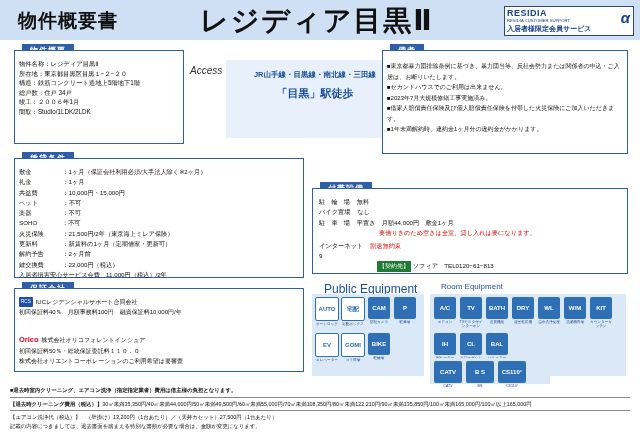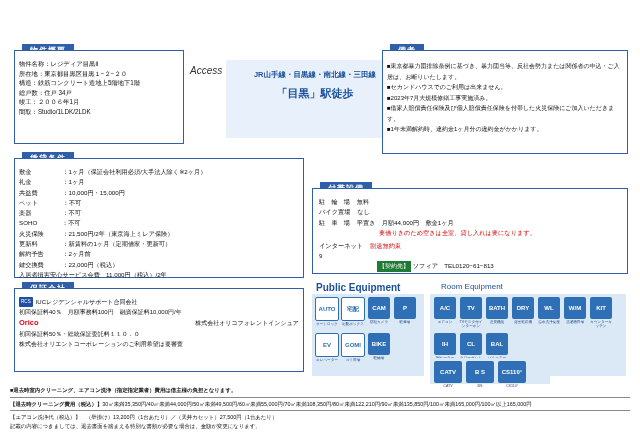--- a/index.html
+++ b/index.html
@@ -84,21 +84,21 @@
   
   #futai-box{left:312px;top:188px;width:314px;height:84px;}
   #futai-pill{position:absolute;left:320px;top:182px;}
   #futai-list{position:absolute;left:6px;top:8px;width:300px;}
   #futai-list div{font-size:6.2px;line-height:10.4px;}
   .red{color:#d00000;}
   .net-row{margin-top:2px;}
   .green-tag{display:inline-block;background:#1f7a34;color:#fff;font-size:6px;padding:0 2px;}
 
   
-  #pub-label{position:absolute;left:316px;top:282px;font-size:10px;font-weight:bold;color:#1a4f9c;}
+  #pub-label{position:absolute;left:324px;top:282px;font-size:12px;font-weight:normal;color:#1a4f9c;}
   #room-label{position:absolute;left:441px;top:282px;font-size:8px;font-weight:normal;color:#1a4f9c;}
   #pub-panel{position:absolute;left:312px;top:294px;width:112px;height:82px;background:#dbe9f7;}
   #room-panel{position:absolute;left:430px;top:294px;width:196px;height:82px;background:#dbe9f7;}
   #cable-panel{position:absolute;left:430px;top:358px;width:120px;height:26px;background:#dbe9f7;}
   .icon-grid{display:flex;flex-wrap:wrap;padding:3px;gap:2px;}
   .eq{
     width:24px;height:34px;display:flex;flex-direction:column;align-items:center;
   }
   .eq .sq{
     width:22px;height:22px;background:#2f6fb5;border-radius:2px;display:flex;
@@ -114,20 +114,30 @@
   #notes{position:absolute;left:10px;top:386px;width:620px;}
   #notes div{font-size:5.4px;line-height:8.6px;color:#111;}
   .note-bold{font-weight:bold;}
   hr.sep{border:none;border-top:1px solid #888;margin:2px 0;}
 </style>
 </head>
 <body>
 
 <div class="page">
 
+  <div class="header">
+    <div class="hdr-title">物件概要書</div>
+    <div class="hdr-main">レジディア目黒Ⅱ</div>
+    <div class="hdr-logo">
+      <div class="lg-top">RESIDIA</div>
+      <div class="lg-sub">RESIDIA CUSTOMER SUPPORT</div>
+      <div class="lg-bot">入居者様限定会員サービス</div>
+      <div class="lg-alpha">α</div>
+    </div>
+  </div>
 
   <div class="pill" id="bukken-pill">物件概要</div>
   <div class="box" id="bukken-box">
     <div class="kv" id="bukken-list">
       <div>物件名称：レジディア目黒Ⅱ</div>
       <div>所在地：東京都目黒区目黒１−２−２０</div>
       <div>構造：鉄筋コンクリート造地上5階地下1階</div>
       <div>総戸数：住戸 34戸</div>
       <div>竣工：２００６年1月</div>
       <div>間取：Studio/1LDK/2LDK</div>
@@ -169,21 +179,21 @@
   </div>
 
   <div class="pill" id="hosho-pill">保証会社</div>
   <div class="box" id="hosho-box">
     <div id="hosho-list">
       <div class="company-row">
         <span class="logo-chip">RCS</span>
         <span>IUCレジデンシャルサポート合同会社</span>
       </div>
       <div>初回保証料40％　月額事務料100円　融資保証料10,000円/年</div>
-      <div class="company-row" style="margin-top:1px;justify-content:space-between;">
+      <div class="company-row" style="margin-top:18px;">
         <span class="orico">Orico</span>
         <span>株式会社オリコフォレントインシュア</span>
       </div>
       <div>初回保証料50％・総統保証委託料１１０．０</div>
       <div>株式会社オリエントコーポレーションのご利用希望は要審査</div>
     </div>
   </div>
 
   <div class="pill" id="futai-pill">付帯設備</div>
   <div class="box" id="futai-box">

